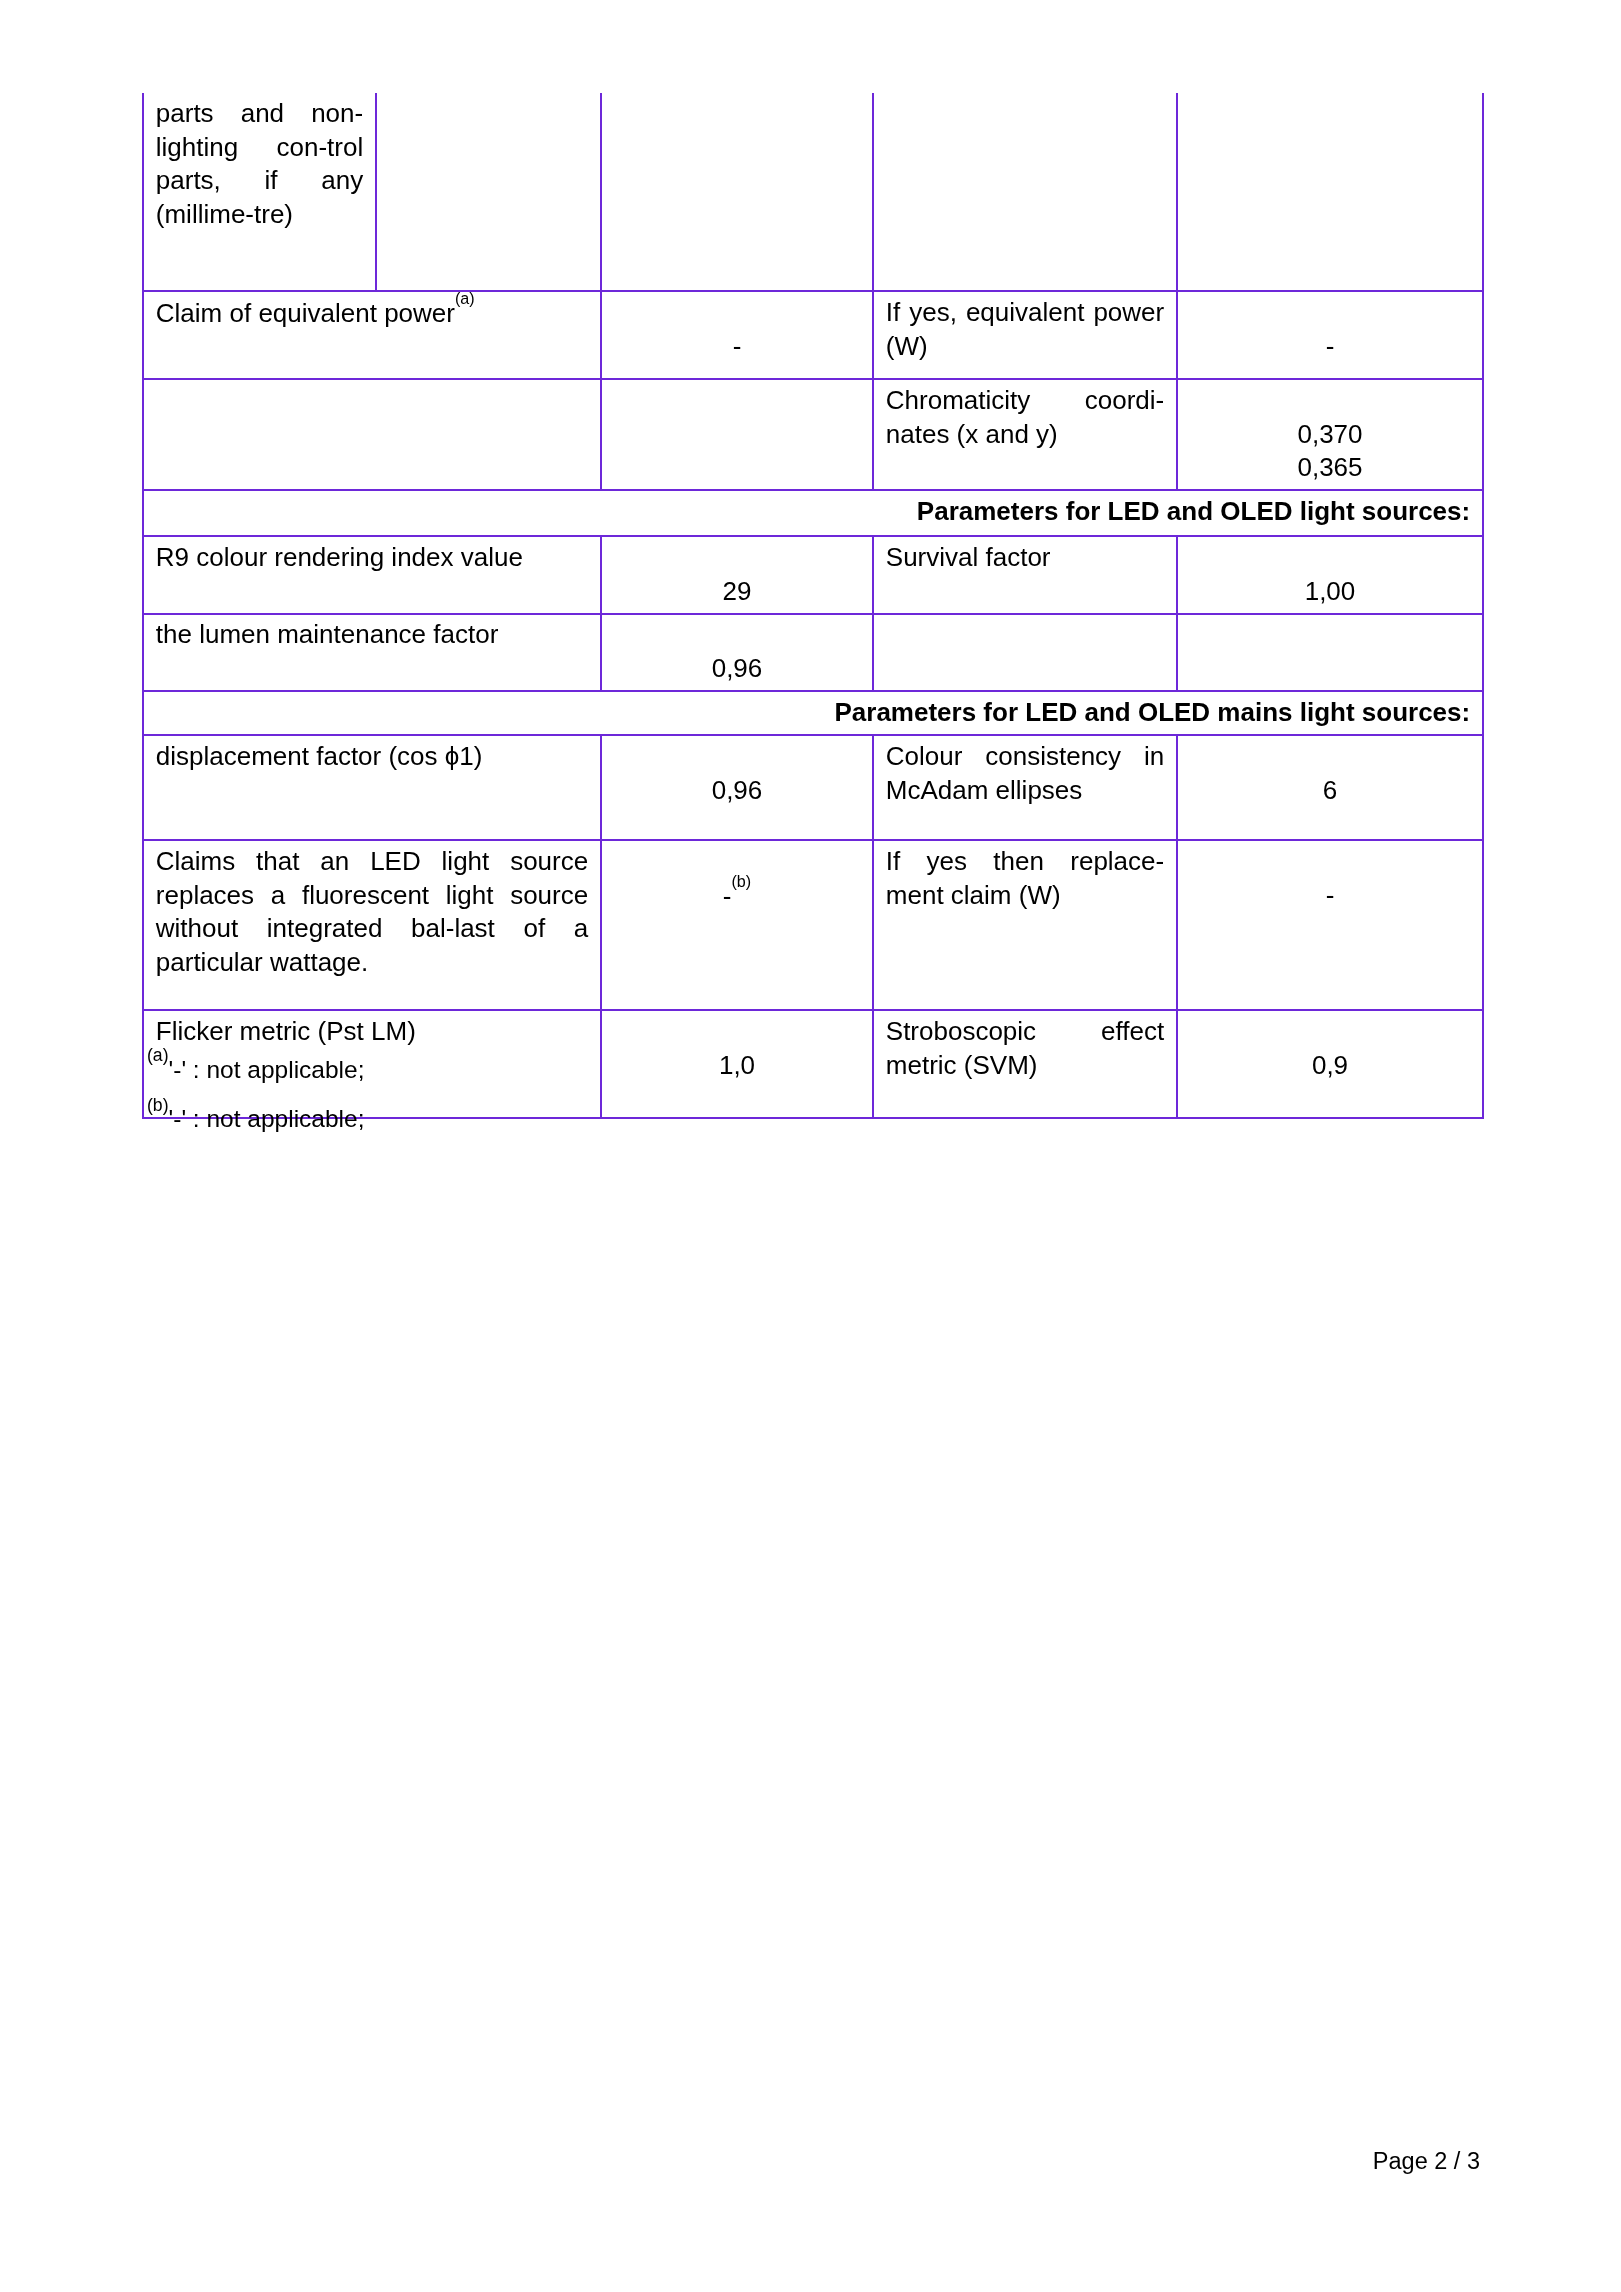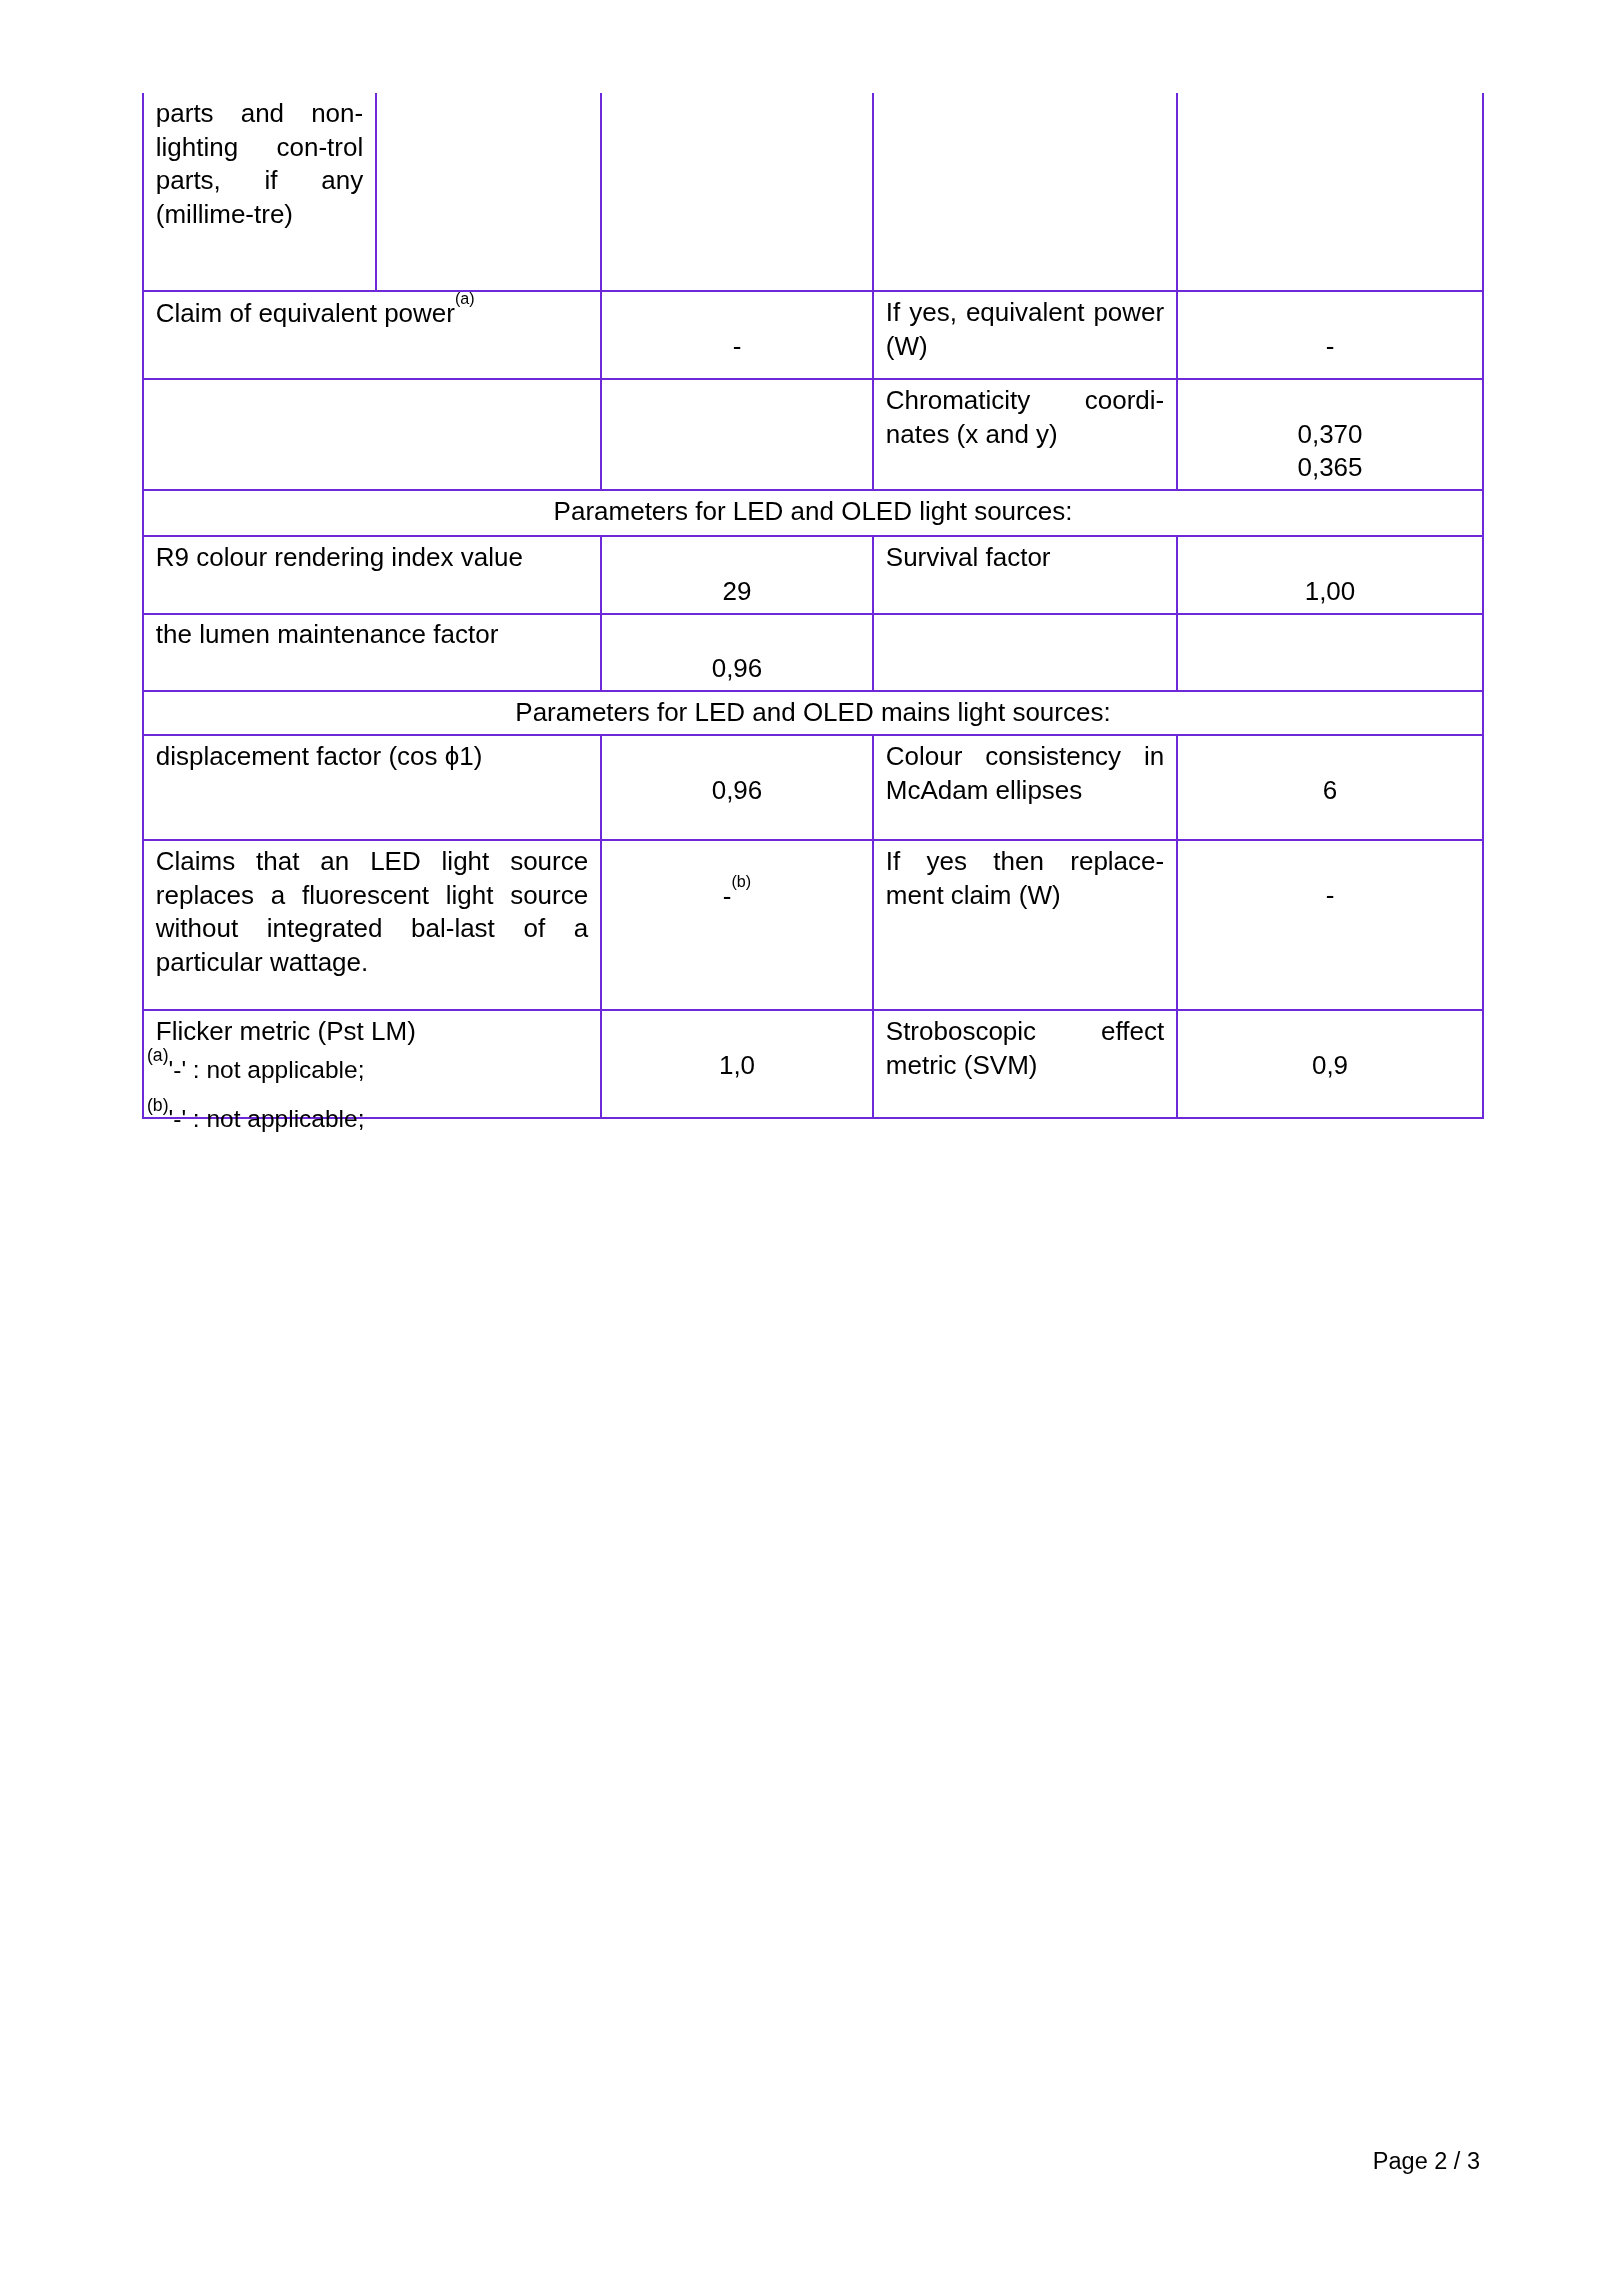--- a/index.html
+++ b/index.html
@@ -28,22 +28,22 @@
     border: 2px solid #6d28d9;
     vertical-align: top;
     padding: 3.9px 11.8px 3.9px 11.8px;
     overflow: hidden;
   }
   
   table.spec tr.first td { border-top: none; }
   td.lbl { text-align: left; text-align: justify; }
   td.val { text-align: center; padding-left: 3.9px; padding-right: 3.9px; white-space: pre-line; }
   td.section {
-    font-weight: normal;
-    text-align: center;
+    font-weight: bold;
+    text-align: right;
     padding-top: 5.9px;
   }
   sup.fn {
     font-size: 0.62em;
     position: relative;
     top: -0.5em;
     letter-spacing: 0;
   }
   .footnotes {
     position: absolute;

